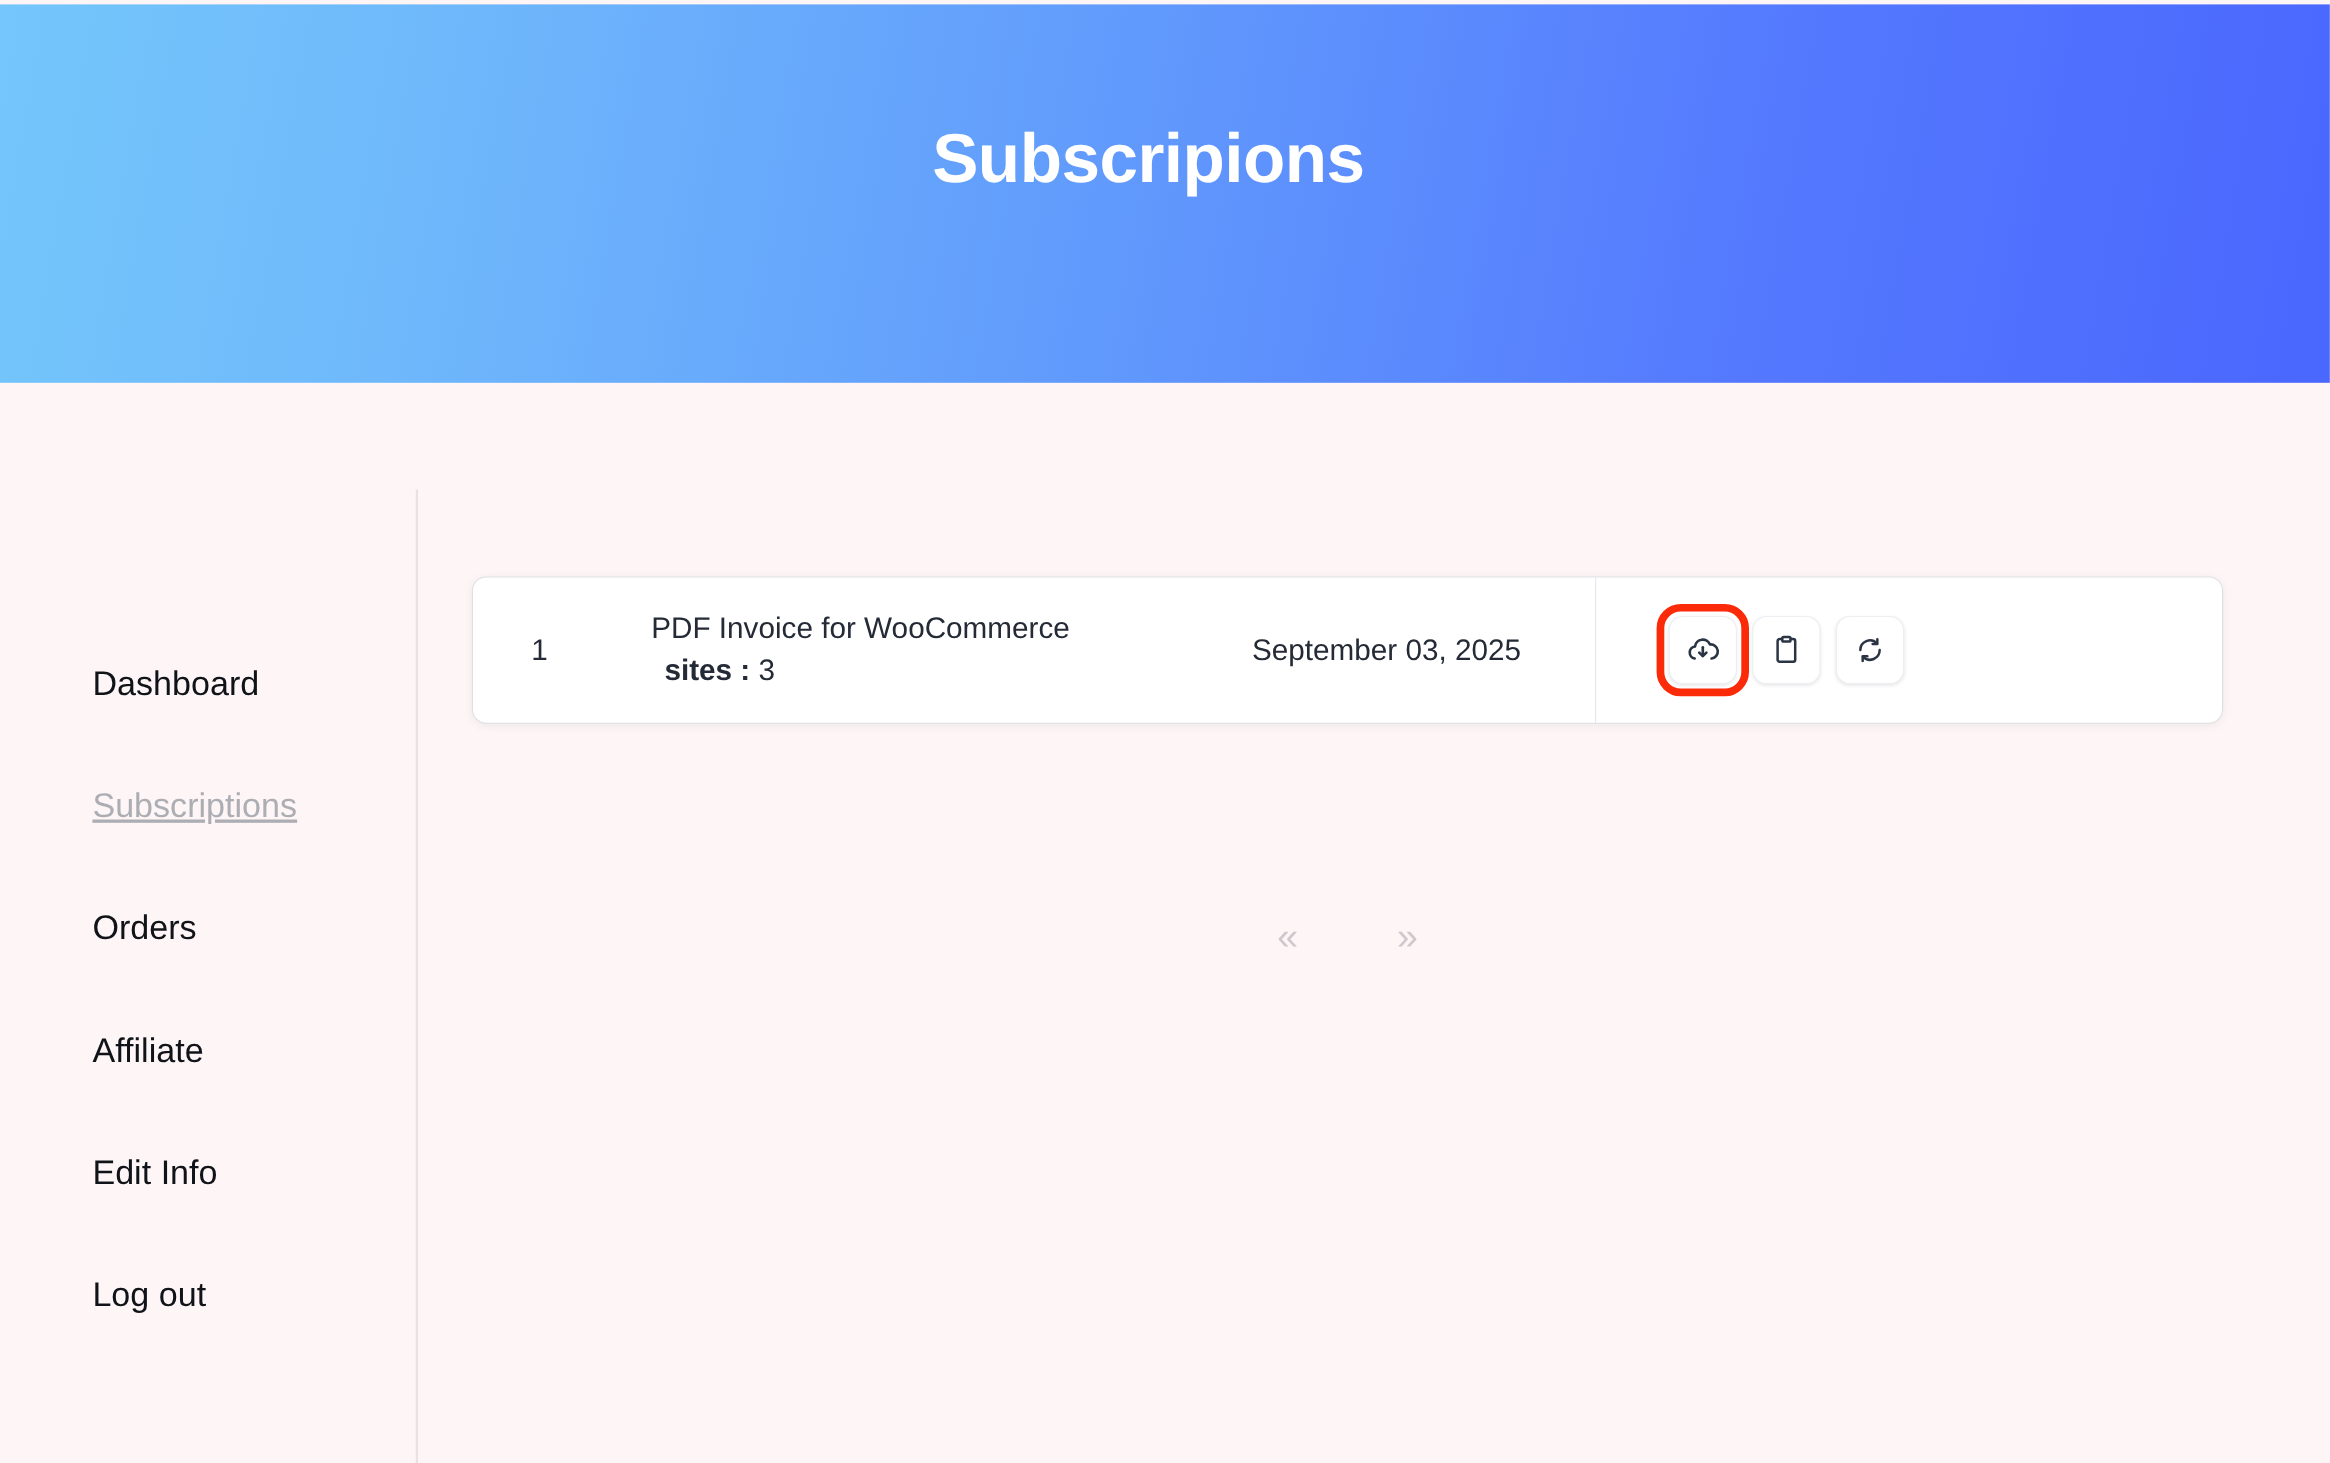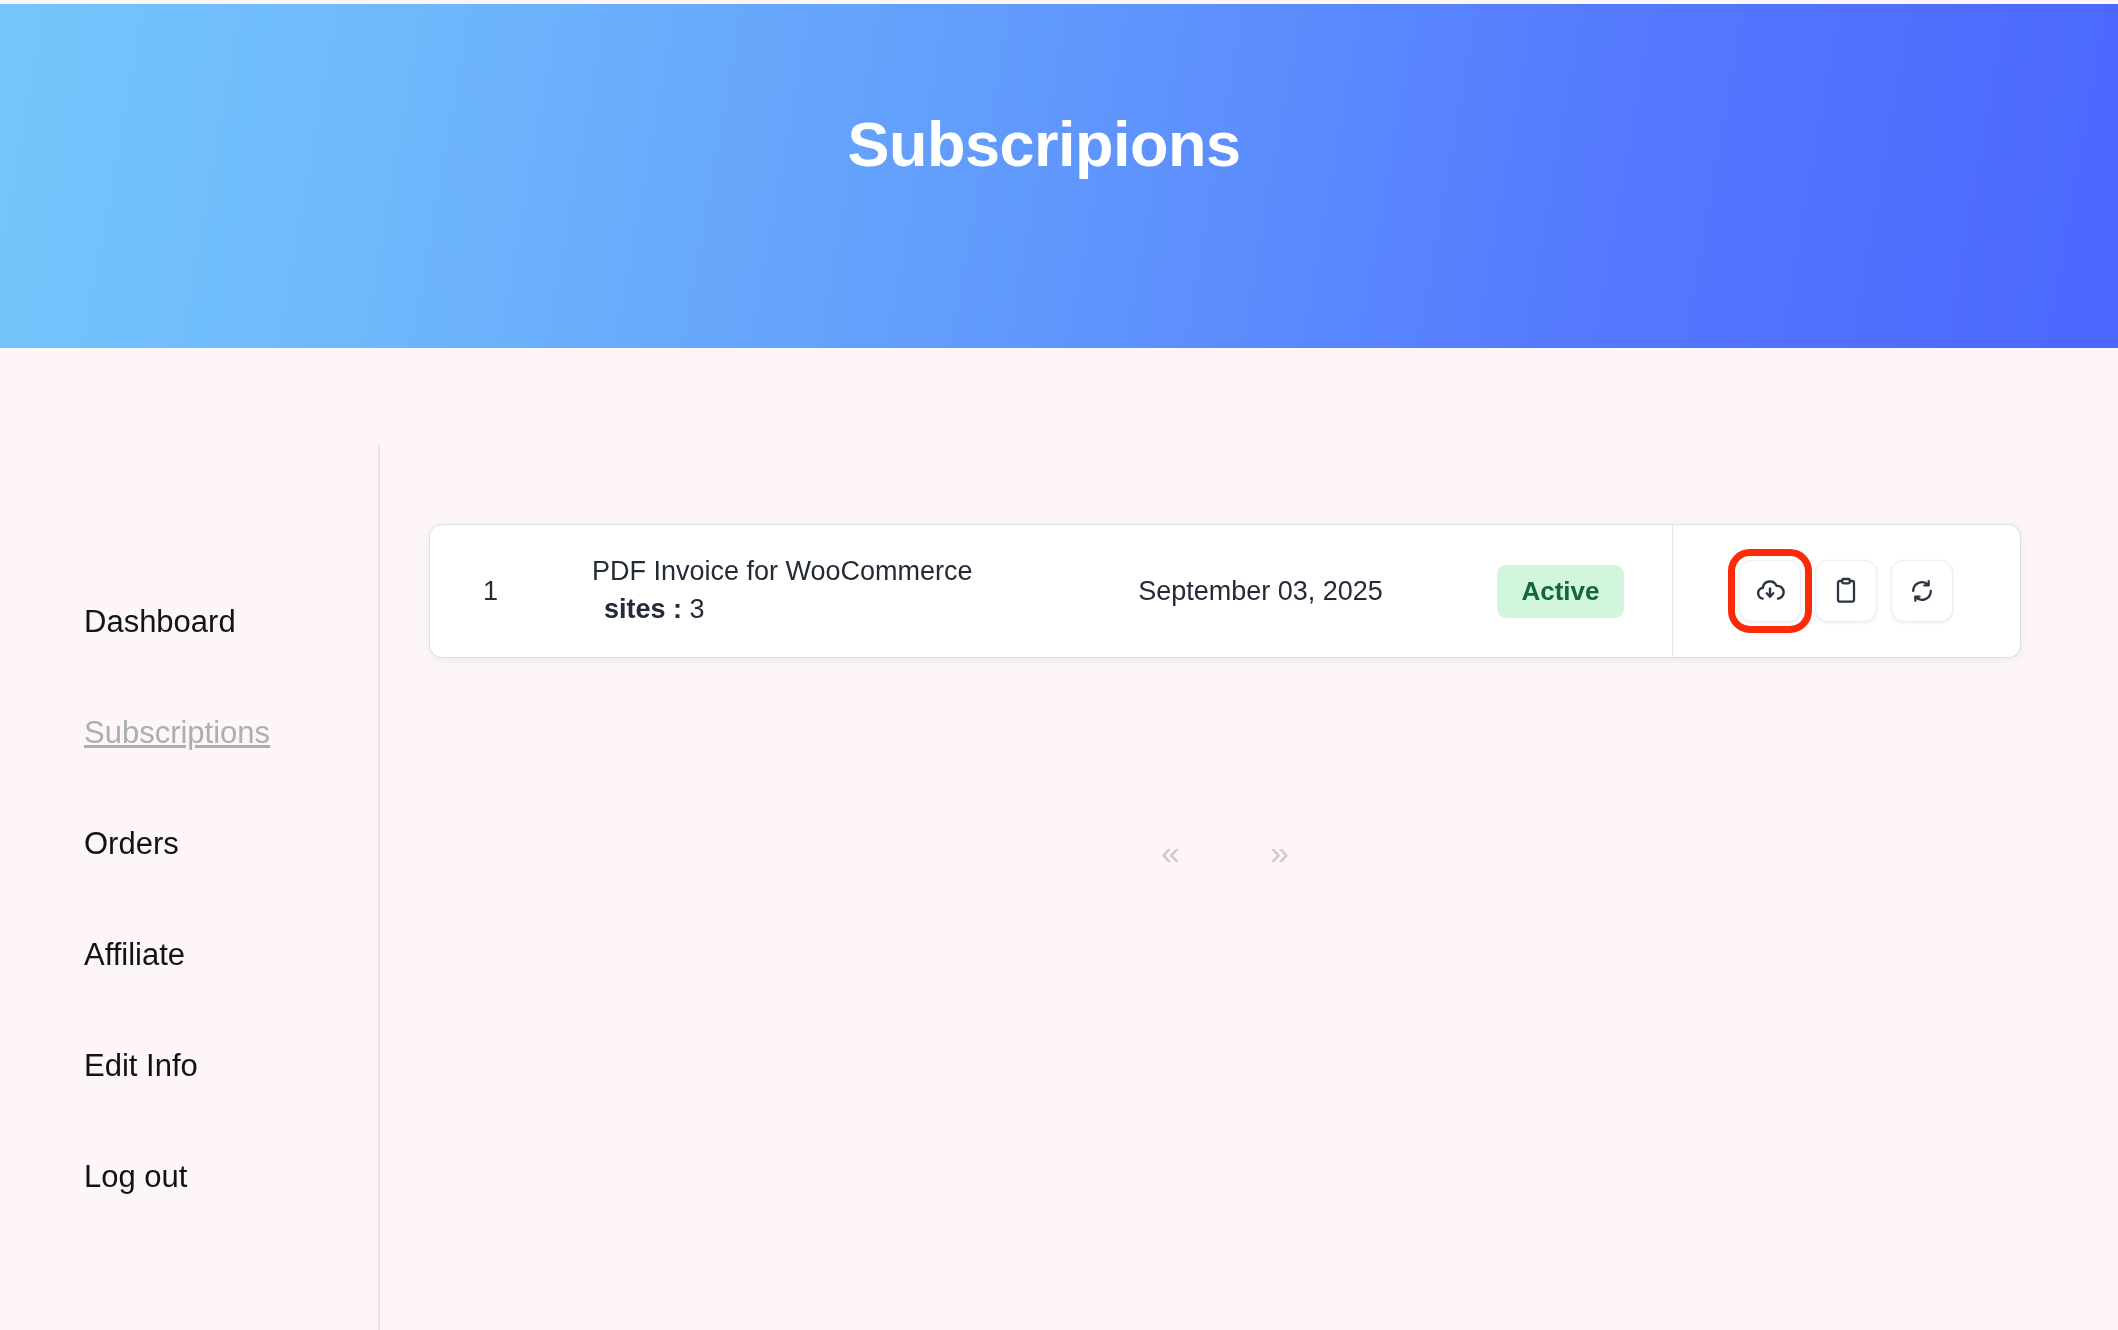--- a/index.html
+++ b/index.html
@@ -262,23 +262,20 @@
 
       <div class="t-cell c-plan">
         <span class="plan-name">PDF Invoice for WooCommerce</span>
         <span class="plan-meta"><b>sites :</b> <span>3</span></span>
       </div>
 
       <div class="t-cell c-exp">
         <span class="cell-exp">September 03, 2025</span>
       </div>
 
-      <div class="t-cell c-status">
-        <span class="badge">Active</span>
-      </div>
 
       <div class="t-cell c-action">
         <div class="actions">
 
           <div class="icon-btn is-highlighted">
             <span>
               <svg width="34" height="34" viewBox="0 0 24 24" fill="none" stroke="#2b3444" stroke-width="1.7" stroke-linecap="round" stroke-linejoin="round">
                 <path d="M6.8 17.4A3.9 3.9 0 0 1 7 9.7a5 5 0 0 1 9.6-1.3A3.6 3.6 0 0 1 17.6 17.4"></path>
                 <path d="M12 10.2v5.6"></path>
                 <path d="M9.7 13.6 12 15.9l2.3-2.3"></path>

